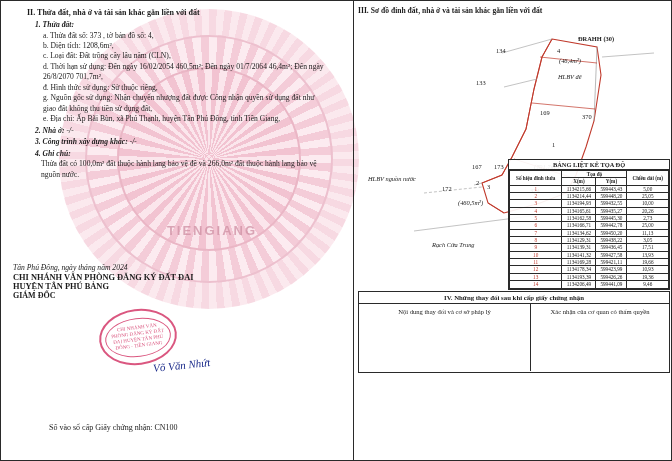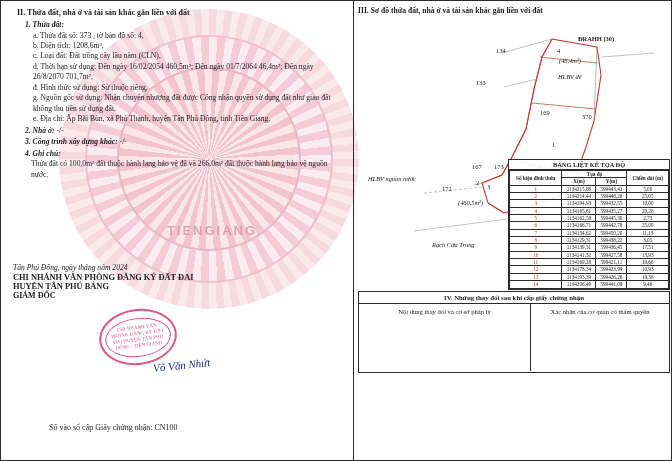--- a/index.html
+++ b/index.html
@@ -72,21 +72,21 @@
     font-size:13px;letter-spacing:2px;color:#cf8fa3;
     font-weight:bold;opacity:.75;
   }
   
   .vline{
     position:absolute;left:352px;top:0;bottom:0;width:1px;background:#2a2a2a;
   }
   
   .left{
     position:absolute;left:0;top:0;width:352px;height:384px;
-    padding:6px 16px;box-sizing:border-box;
+    padding:6px 26px;box-sizing:border-box;
     font-size:7.6px;line-height:1.38;
     z-index:3;
   }
   .sec-title{font-weight:bold;font-size:8px;margin-bottom:2px;}
   .lvl1{margin-left:8px;font-weight:bold;font-style:italic;}
   .lvl2{margin-left:16px;}
   .blk{margin-top:1px;}
   .note{margin-left:14px;}
   .bold{font-weight:bold;}
   .sign-area{
@@ -201,21 +201,21 @@
     <div class="l4">GIÁM ĐỐC</div>
   </div>
 
   <div class="stamp">
     <div class="inner">CHI NHÁNH VĂN PHÒNG ĐĂNG KÝ ĐẤT ĐAI HUYỆN TÂN PHÚ ĐÔNG - TIỀN GIANG</div>
   </div>
   <div class="signature">Võ Văn Nhứt</div>
   <div class="footer">Số vào sổ cấp Giấy chứng nhận: CN100</div>
 
   <div class="right">
-    <div class="right-title">III. Sơ đồ thửa đất, nhà ở và tài sản khác gắn liền với đất</div>
+    <div class="right-title">III. Sơ đồ đỉnh đất, nhà ở và tài sản khác gắn liền với đất</div>
 
     <div class="plot">
       <svg width="319" height="255" viewBox="0 0 319 255">
 
         <polygon points="198,22 243,30 247,58 240,104 232,130 222,158 212,176 186,186 150,196 134,186 128,166 148,158 158,140 172,112 180,72 188,40" fill="none" stroke="#c0392b" stroke-width="1.1"></polygon>
 
         <path d="M198,22 L188,40 L180,72 L172,112 L158,140 L148,158 L128,166" fill="none" stroke="#c0392b" stroke-width="0.8"></path>
         <path d="M243,30 L240,104" fill="none" stroke="#9b9b9b" stroke-width="0.7"></path>
         <path d="M186,40 L243,46" fill="none" stroke="#c0392b" stroke-width="0.7"></path>
         <path d="M178,86 L241,92" fill="none" stroke="#c0392b" stroke-width="0.7"></path>

